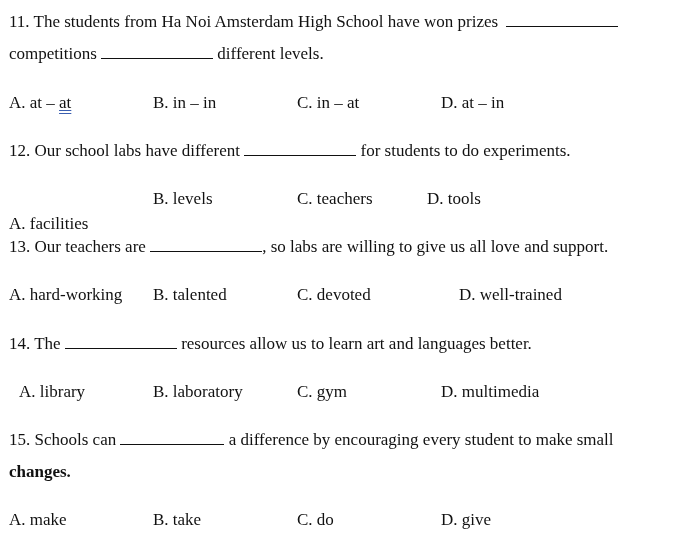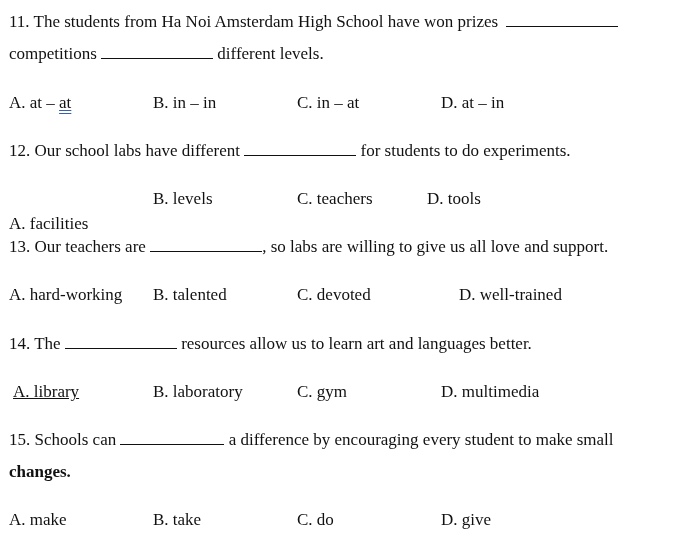--- a/index.html
+++ b/index.html
@@ -52,21 +52,21 @@
 <div class="opt" style="top:285px;left:153px;text-align:center;">B. talented</div>
 <div class="opt" style="top:285px;left:297px;">C. devoted</div>
 <div class="opt" style="top:285px;left:441px;margin-left:18px;">D. well-trained</div>
 
 <div class="line" style="top:334px;">
   <span>14.</span>
   <span>The</span>
   <span class="blank" style="width:112px;"></span>
   <span>resources allow us to learn art and languages better.</span>
 </div>
-<div class="opt" style="top:382px;left:13px;text-decoration:underline;">A. library</div>
+<div class="opt" style="top:382px;left:19px;">A. library</div>
 <div class="opt" style="top:382px;left:153px;">B. laboratory</div>
 <div class="opt" style="top:382px;left:297px;">C. gym</div>
 <div class="opt" style="top:382px;left:441px;">D. multimedia</div>
 
 <div class="line" style="top:430px;">
   <span>15.</span>
   <span>Schools can</span>
   <span class="blank" style="width:104px;"></span>
   <span>a difference by encouraging every student to make small</span>
 </div>

